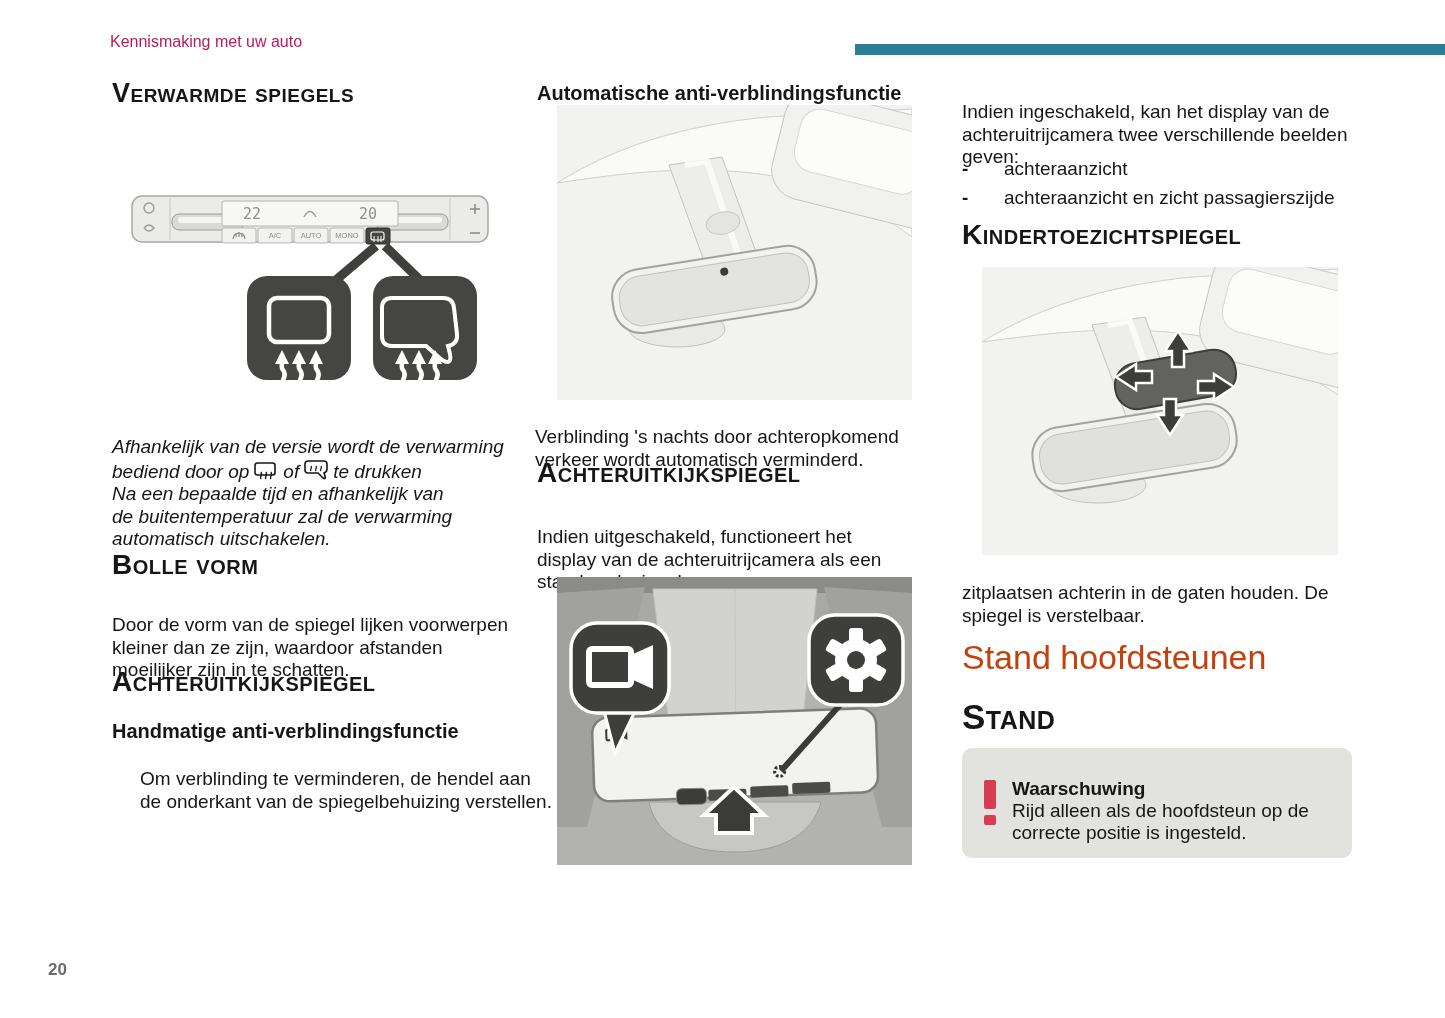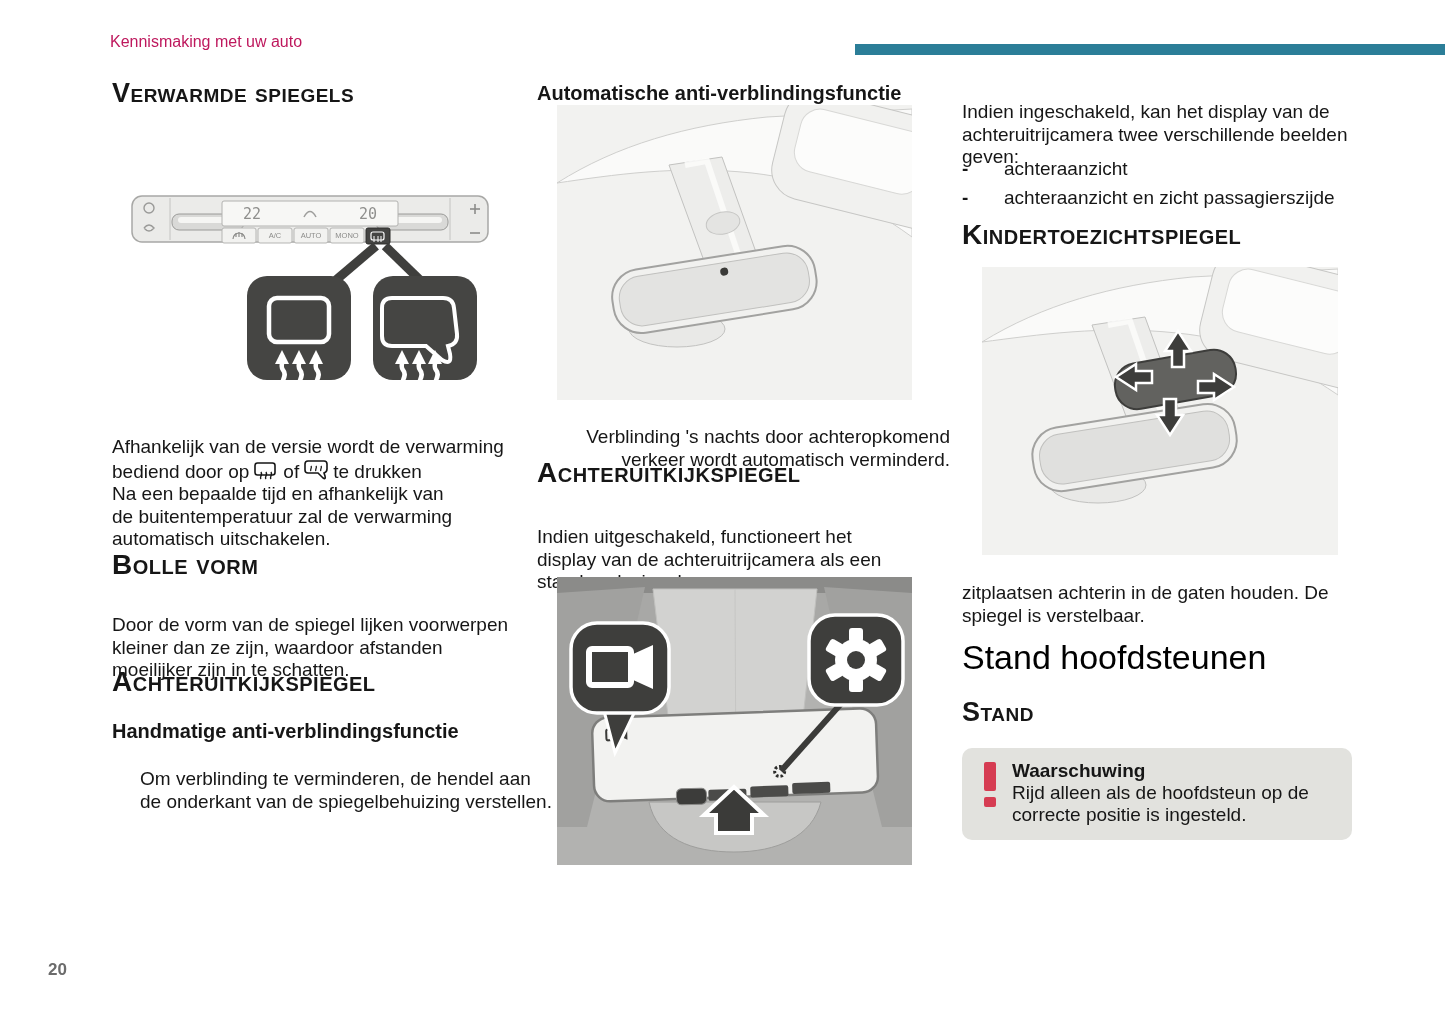--- a/index.html
+++ b/index.html
@@ -13,50 +13,50 @@
   .pageno{left:48px;top:960px;font-size:17px;font-weight:bold;color:#6b6b6b;}
 
   h1,h2,h3{margin:0;padding:0;}
   .sc{font-variant:small-caps;font-weight:bold;letter-spacing:.5px;line-height:1;}
   .t1{left:112px;top:80px;font-size:27px;}
   .h2{font-size:28px;}
   .h-bolle{left:112px;top:551px;}
   .h-ach1{left:112px;top:668px;}
   .h-ach2{left:537px;top:459px;}
   .h-kind{left:962px;top:221px;}
-  .h-stand{left:962px;top:699px;font-size:27px;}
-  .h-sect{left:962px;top:640px;font-size:34px;color:#000000;font-weight:normal;line-height:1;}
+  .h-stand{left:962px;top:699px;font-size:35px;}
+  .h-sect{left:962px;top:640px;font-size:34px;color:#c2410c;font-weight:normal;line-height:1;}
 
   .body-txt{font-size:19px;line-height:22.5px;}
   .body-txt .line{display:block;}
   .subhead{font-size:20px;font-weight:bold;text-align:center;}
-  .p1{left:112px;top:417px;width:430px;}
+  .p1{left:112px;top:417px;width:430px;font-style:italic;}
   .p-bolle{left:112px;top:595px;width:430px;}
   .sub-hand{left:112px;top:720px;}
   .p-hand{left:112px;top:749px;width:430px;margin-left:28px;}
   .sub-auto{left:537px;top:82px;}
-  .p-verb{left:560px;top:407px;width:390px;text-align:right;}
+  .p-verb{left:535px;top:407px;width:390px;}
   .p-uit{left:537px;top:507px;width:390px;}
   .p-ing{left:962px;top:82px;width:400px;}
   .p-kind{left:962px;top:563px;width:400px;}
 
   .fig1{left:130px;top:188px;}
   .fig2{left:557px;top:105px;}
   .fig3{left:557px;top:577px;}
   .fig4{left:982px;top:267px;}
 
   .icon-line{display:block;}
   .inline-ic{vertical-align:-3px;margin:0 4px;}
 
   .bullets{left:962px;top:158px;width:400px;font-size:19px;line-height:22px;}
   .bullet-row{display:flex;margin-bottom:7px;}
   .bullet-row .dash{width:42px;font-weight:bold;}
 
   .warn{left:962px;top:748px;width:390px;background:#e2e2de;border-radius:10px;
-        padding:12px 14px 14px 14px;box-sizing:border-box;font-size:19px;line-height:22px;}
+        padding:30px 14px 14px 14px;box-sizing:border-box;font-size:19px;line-height:22px;}
   .warn-icon{float:left;margin:2px 12px 0 4px;}
   .warn-title{display:block;font-weight:bold;}
 </style>
 </head>
 <body>
 
 <div class="page">
 
   <div class="abs hdr">Kennismaking met uw auto</div>
   <div class="abs bar"></div>

